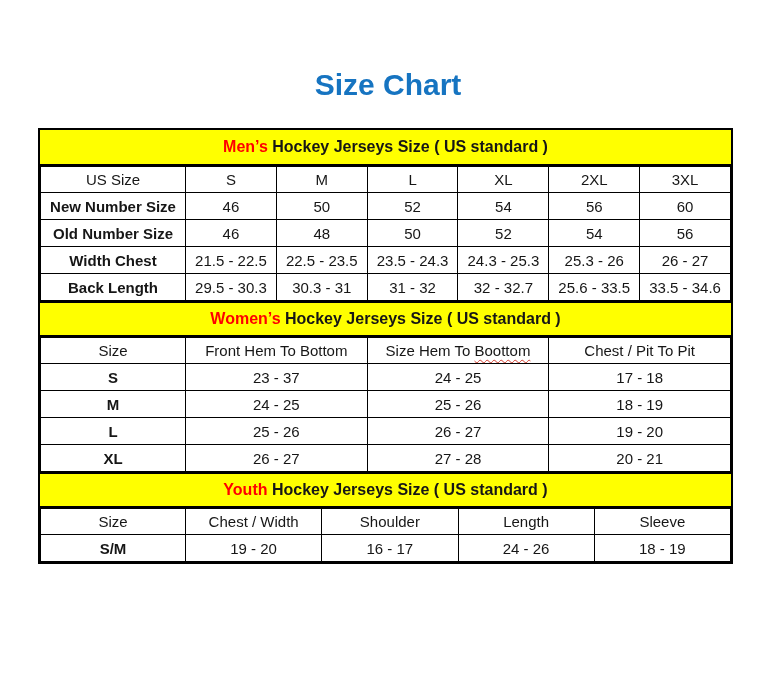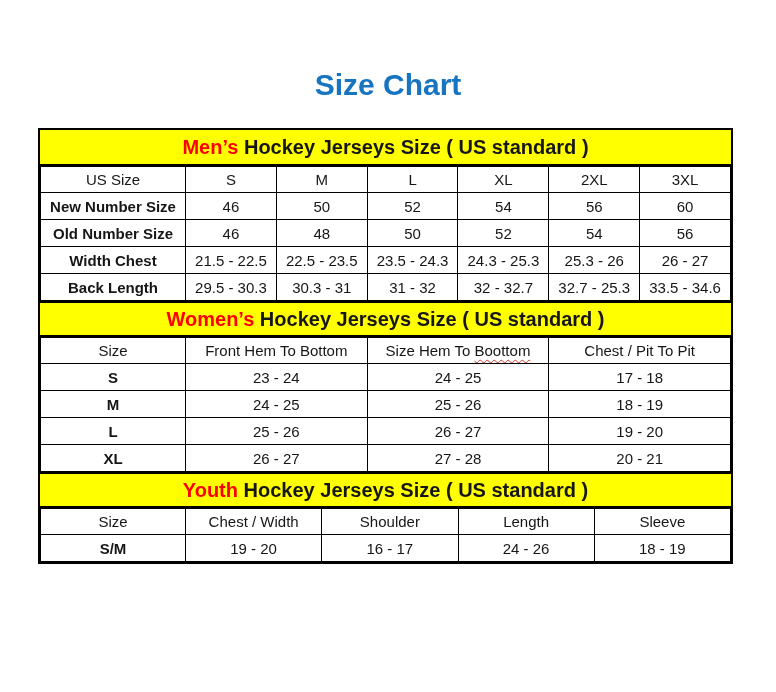--- a/index.html
+++ b/index.html
@@ -33,21 +33,21 @@
     width: 695px;
     border: 2px solid var(--border-black);
   }
   .sec-title {
     background: var(--header-yellow);
     border-bottom: 2px solid var(--border-black);
     height: 36px;
     display: flex;
     align-items: center;
     justify-content: center;
-    font-size: 20px;
+    font-size: 16px;
     font-weight: bold;
     color: var(--text-black);
   }
   .section + .section .sec-title {
     border-top: 2px solid var(--border-black);
   }
   .sec-title .hl { color: var(--accent-red); }
   table {
     width: 100%;
     border-collapse: collapse;
@@ -143,21 +143,21 @@
             <td>24.3 - 25.3</td>
             <td>25.3 - 26</td>
             <td>26 - 27</td>
           </tr>
           <tr>
             <td class="row-label">Back Length</td>
             <td>29.5 - 30.3</td>
             <td>30.3 - 31</td>
             <td>31 - 32</td>
             <td>32 - 32.7</td>
-            <td>32.7 - 25.3</td>
+            <td>25.6 - 33.5</td>
             <td>33.5 - 34.6</td>
           </tr>
         </tbody>
       </table>
     </div>
     <div class="section sec-womens">
       <div class="sec-title">
         <span class="hl">Women’s</span>
         <span>&nbsp;Hockey Jerseys Size ( US standard )</span>
       </div>
@@ -172,21 +172,21 @@
           <tr>
             <th>Size</th>
             <th>Front Hem To Bottom</th>
             <th><span>Size Hem To </span><span class="squiggle">Boottom</span></th>
             <th>Chest / Pit To Pit</th>
           </tr>
         </thead>
         <tbody>
           <tr>
             <td class="row-label">S</td>
-            <td>23 - 24</td>
+            <td>23 - 37</td>
             <td>24 - 25</td>
             <td>17 - 18</td>
           </tr>
           <tr>
             <td class="row-label">M</td>
             <td>24 - 25</td>
             <td>25 - 26</td>
             <td>18 - 19</td>
           </tr>
           <tr>

